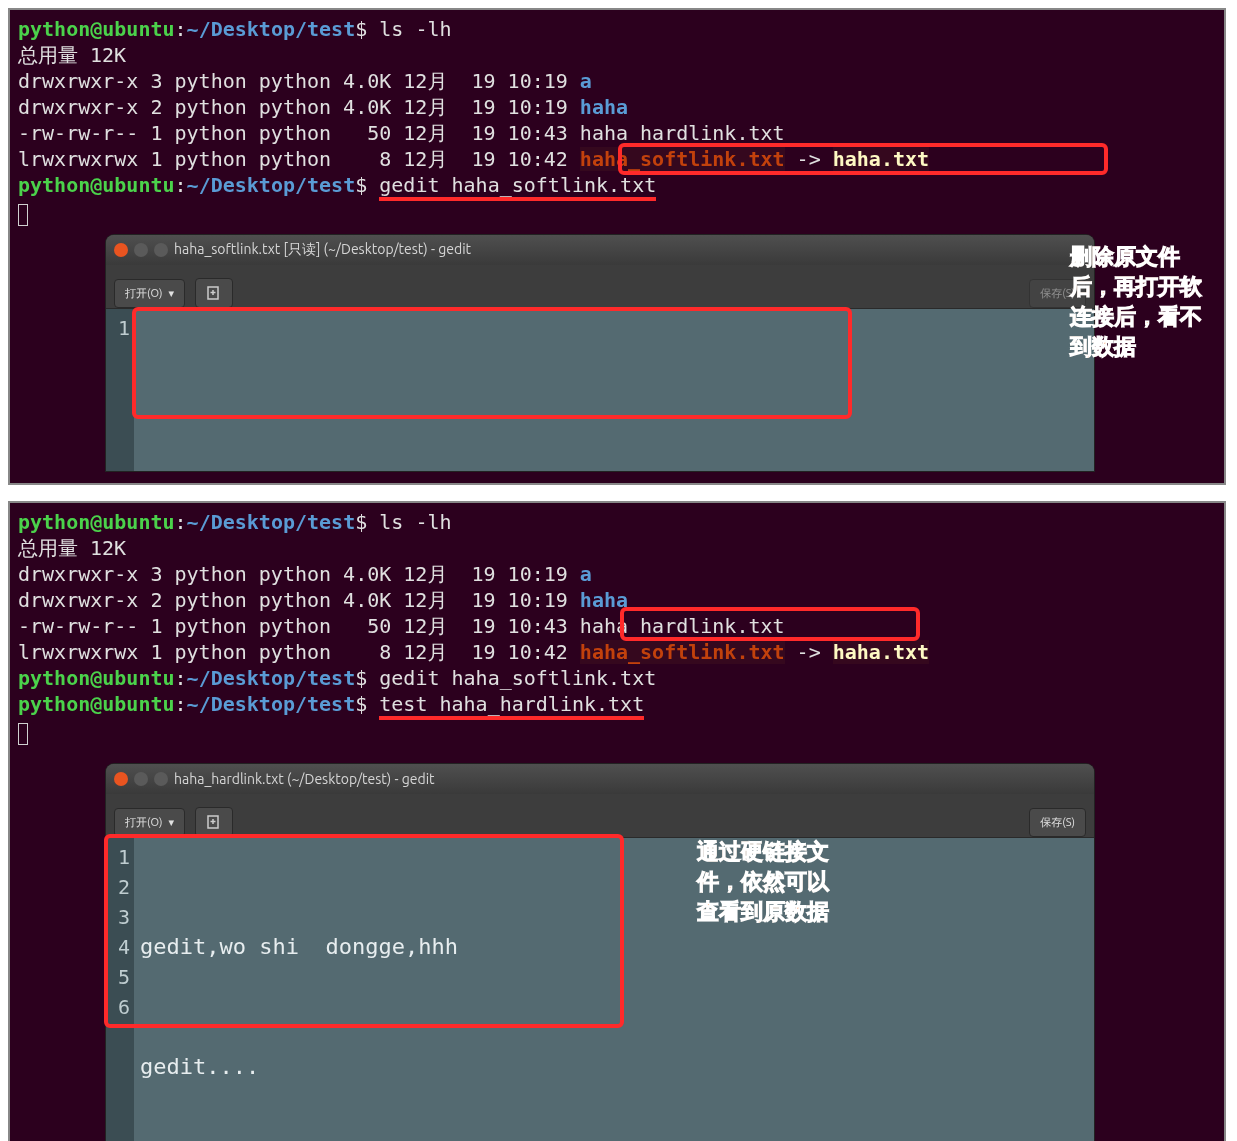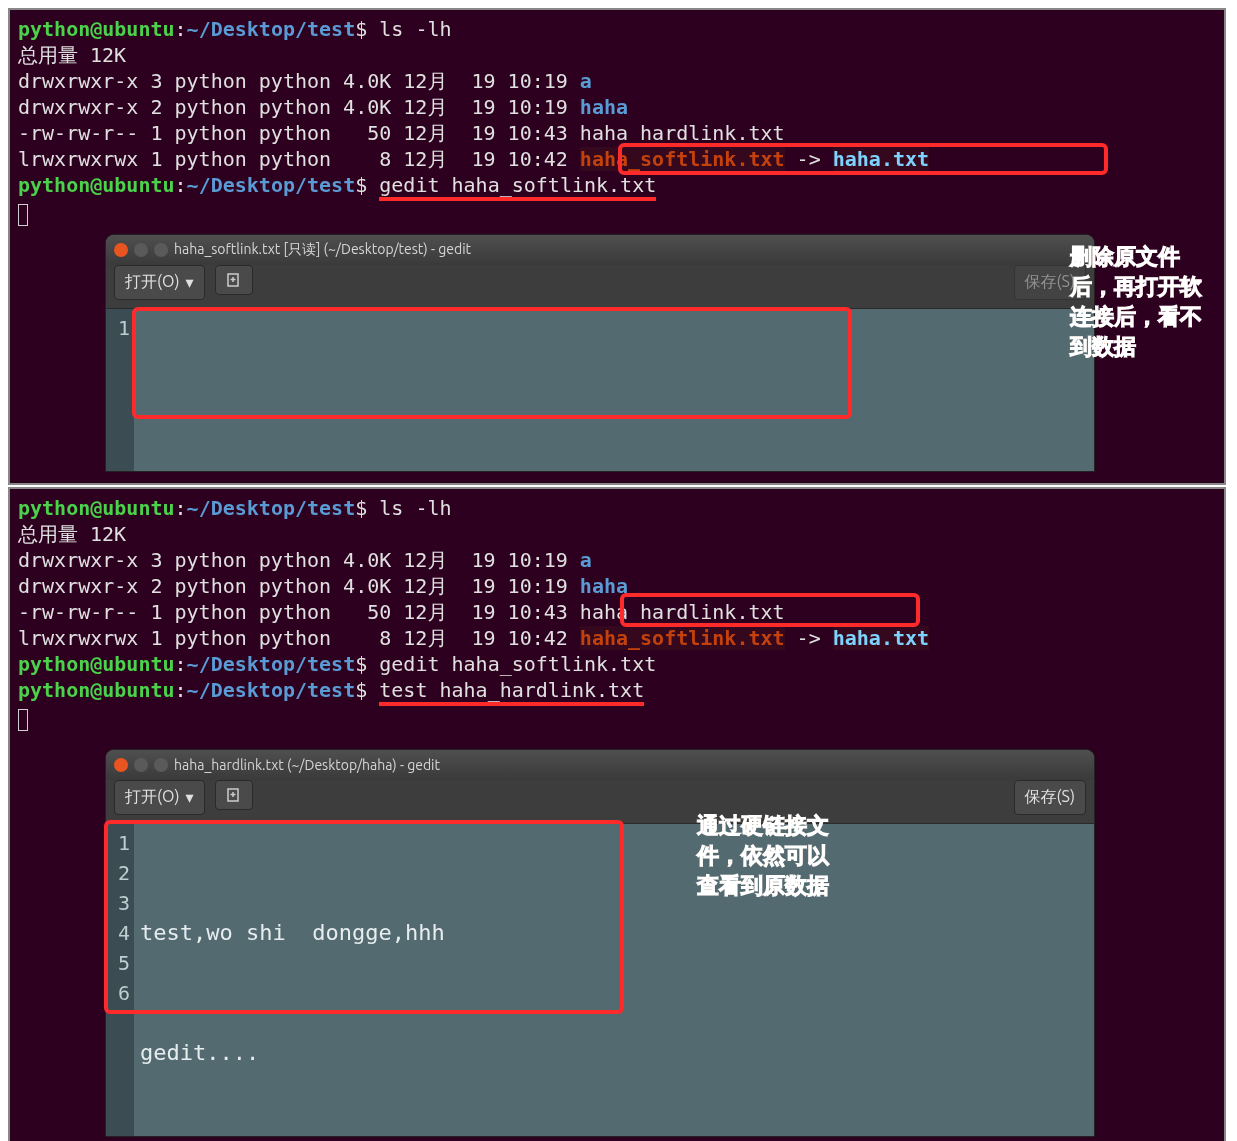--- a/index.html
+++ b/index.html
@@ -5,36 +5,36 @@
   * { box-sizing: border-box; margin: 0; padding: 0; }
   body {
     font-family: "DejaVu Sans Mono", "Consolas", "Courier New", monospace;
     background: #ffffff;
     padding: 8px;
     width: 1237px;
   }
   .panel {
     background: #2c001e;
     border: 2px solid #888;
-    margin-bottom: 2px;
+    margin-bottom: 16px;
     padding: 6px 8px 12px 8px;
     position: relative;
     color: #d0d0d0;
     width: 1218px;
   }
   .term-line {
     font-size: 20px;
     line-height: 26px;
     white-space: pre;
   }
   .prompt-user { color: #4bd24b; font-weight: bold; }
   .prompt-path { color: #5a9bd5; font-weight: bold; }
   .dir-link    { color: #5a9bd5; font-weight: bold; }
   .softlink    { color: #c2410c; font-weight: bold; background: rgba(80,30,30,0.25); }
-  .softlink-target { color: #7dd3fc; font-weight: bold; background: rgba(80,30,30,0.25); }
+  .softlink-target { color: #fef9c3; font-weight: bold; background: rgba(80,30,30,0.25); }
   .white { color: #e0e0e0; }
   .underline {
     border-bottom: 4px solid #ff2a2a;
     padding-bottom: 2px;
     display: inline-block;
     line-height: 1;
   }
   .hlbox {
     position: absolute;
     border: 4px solid #ff2a2a;
@@ -62,26 +62,26 @@
   }
   .win-btn { width: 14px; height: 14px; border-radius: 50%; margin-right: 6px; display:inline-block; }
   .btn-close { background: #e95420; }
   .btn-min   { background: #5a5a5a; }
   .btn-max   { background: #5a5a5a; }
   .title-text { flex: 1; text-align: left; font-family: "Ubuntu", "DejaVu Sans", sans-serif; font-weight: normal;}
   .gedit-toolbar {
     height: 44px;
     background: #3d3d3d;
     display: flex;
-    align-items: flex-start;
+    align-items: flex-end;
     padding: 0 8px;
     gap: 10px;
     font-family: "Ubuntu", "DejaVu Sans", sans-serif;
     color: #e0e0e0;
-    font-size: 16px;
+    font-size: 11px;
     border-bottom: 1px solid #2a2a2a;
   }
   .tb-btn {
     background: #4a4a4a;
     border: 1px solid #2a2a2a;
     border-radius: 4px;
     padding: 6px 10px;
     display: inline-flex;
     align-items: center;
     gap: 6px;
@@ -204,21 +204,21 @@
   <div class="term-line"><span class="prompt-user">python@ubuntu</span><span class="white">:</span><span class="prompt-path">~/Desktop/test</span><span class="white">$</span><span class="white"> </span><span class="white underline">test haha_hardlink.txt</span></div>
   <div class="term-line"><span class="cursor-box"></span></div>
 
   <div class="hlbox" style="left:610px; top:104px; width:300px; height:34px;"></div>
 
   <div class="gedit-win" style="margin-top:18px;">
     <div class="gedit-titlebar">
       <span class="win-btn btn-close"></span>
       <span class="win-btn btn-min"></span>
       <span class="win-btn btn-max"></span>
-      <span class="title-text">haha_hardlink.txt (~/Desktop/haha) - gedit</span>
+      <span class="title-text">haha_hardlink.txt (~/Desktop/test) - gedit</span>
     </div>
     <div class="gedit-toolbar">
       <div class="tb-btn">
           <span>打开(O)</span>
           <span>▾</span>
         </div>
       <div class="tb-btn">
           <svg width="16" height="16" viewBox="0 0 16 16">
             <rect x="2" y="2" width="10" height="12" fill="none" stroke="#ccc" stroke-width="1.5"></rect>
             <path d="M7 5v5M4.5 7.5h5" stroke="#ccc" stroke-width="1.5"></path>
@@ -232,21 +232,21 @@
       <div class="gutter" id="g2-gutter">
           <div>1</div>
           <div>2</div>
           <div>3</div>
           <div>4</div>
           <div>5</div>
           <div>6</div>
         </div>
       <div class="edit-area" id="g2-edit" style="min-height:210px;">
         
-        <div>test,wo shi  dongge,hhh</div><div>&nbsp;</div><div>&nbsp;</div><div>&nbsp;</div><div>gedit....</div><div class="hlbox" style="left:-30px; top:-4px; width:520px; height:194px;"></div>
+        <div>gedit,wo shi  dongge,hhh</div><div>&nbsp;</div><div>&nbsp;</div><div>&nbsp;</div><div>gedit....</div><div class="hlbox" style="left:-30px; top:-4px; width:520px; height:194px;"></div>
       </div>
     </div>
   </div>
 
-  <div class="annot" style="left:687px; top:322px; white-space:pre;">通过硬链接文
+  <div class="annot" style="left:687px; top:334px; white-space:pre;">通过硬链接文
 件，依然可以
 查看到原数据</div>
 </div>
 
 </body></html>

